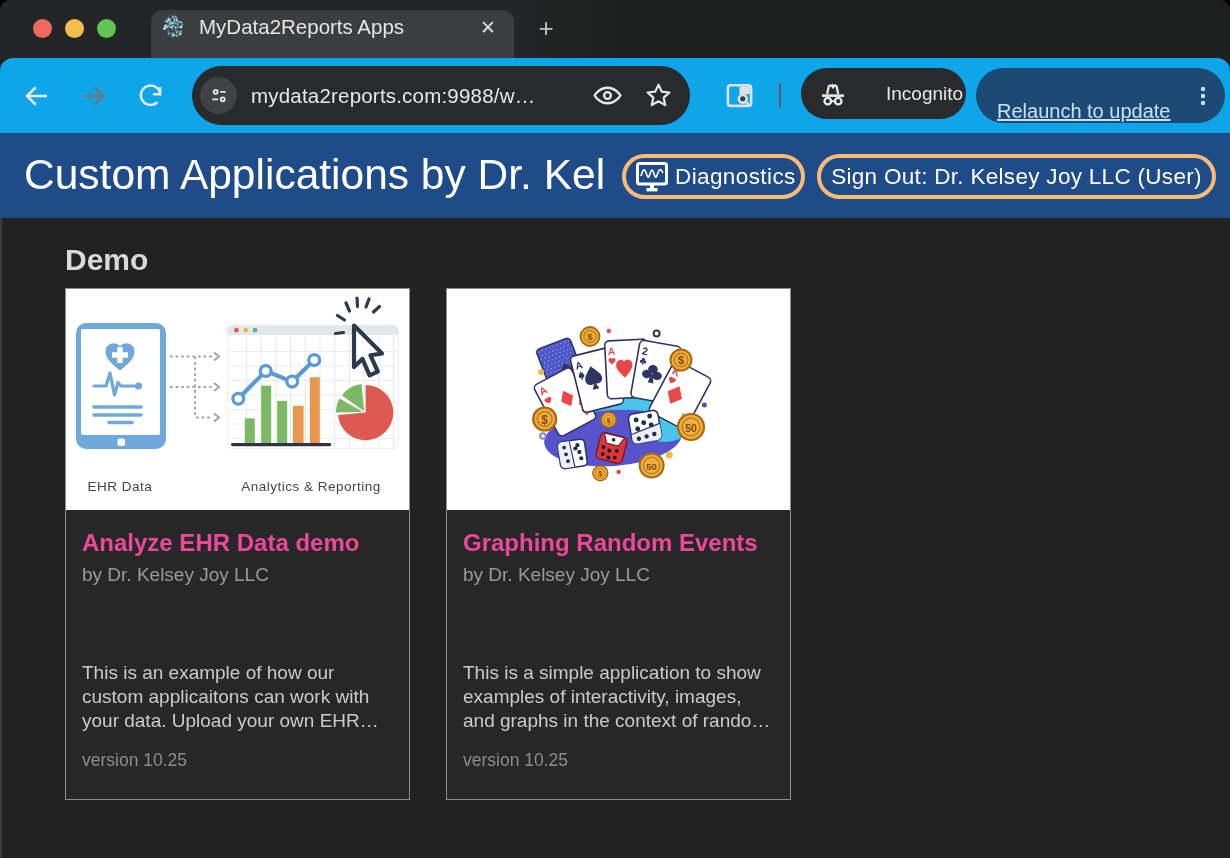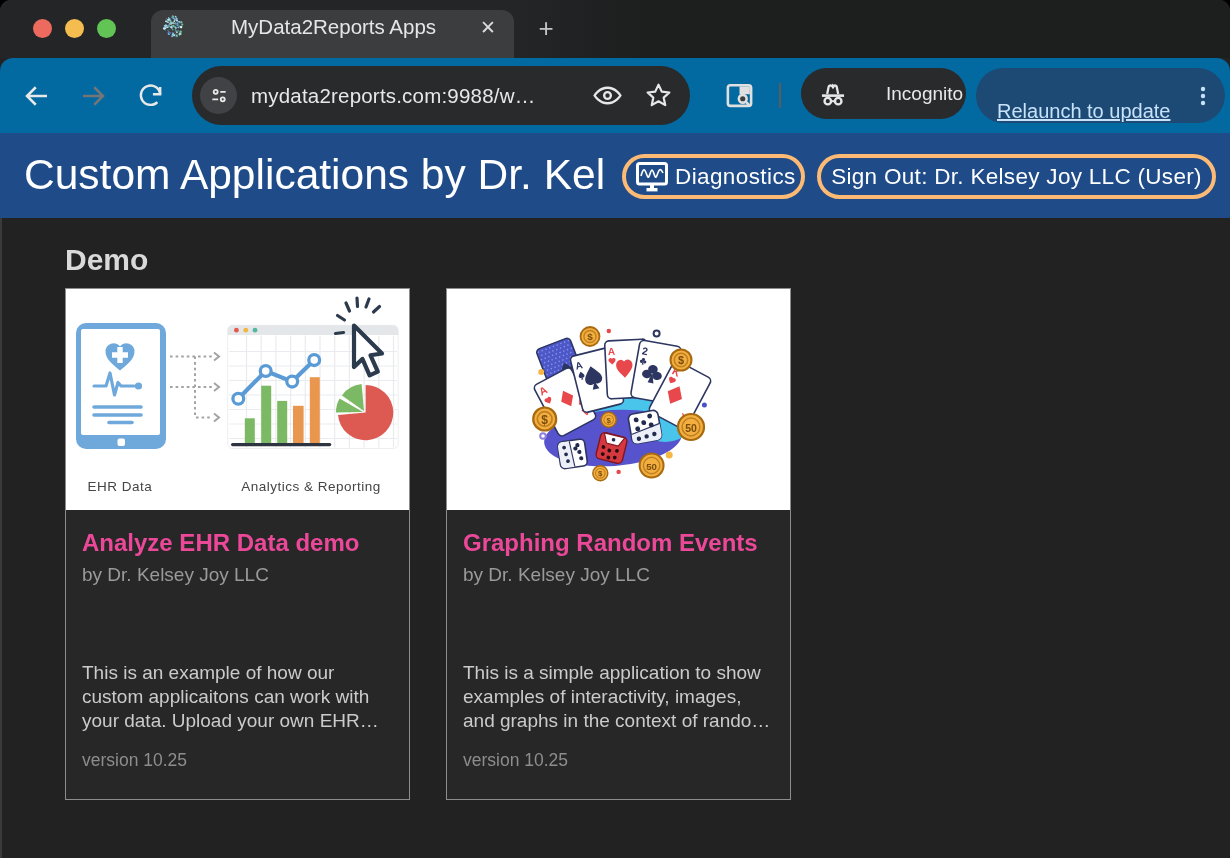--- a/index.html
+++ b/index.html
@@ -7,28 +7,28 @@
     font-family:"Liberation Sans", sans-serif; }
   .window { width:1230px; height:858px; border-radius:11px 11px 0 0; overflow:hidden; background:#222; }
 
   
   .tabstrip { height:58px; background:linear-gradient(90deg,#242526 0%,#242526 42%,#1d1e1e 52%,#1d1e1e 100%); position:relative; }
   .lights { position:absolute; left:32.5px; top:18.5px; display:flex; gap:12.5px; }
   .lights i { width:19.5px; height:19.5px; border-radius:50%; display:block; }
   .l-red{background:#ed6a5e;} .l-yel{background:#f5bd4f;} .l-grn{background:#61c454;}
   .tab { position:absolute; left:151px; top:10px; width:363px; height:48px; background:#3c3d3f;
     border-radius:12px 12px 0 0; }
-  .trow { display:flex; align-items:center; width:100%; height:34px;gap:32px; }
+  .trow { display:flex; align-items:center; width:100%; height:34px; }
   .tab .fav { display:block; }
   .tab .ttl { color:#e6e6e6; font-size:20.5px; margin-left:12px; flex:1; white-space:nowrap; overflow:hidden; }
   .tab .cls { color:#dadada; font-size:19px; margin-right:16px; width:20px; text-align:center; }
   .newtab { position:absolute; left:533px; top:16px; width:26px; height:26px; color:#c3c3c3; font-size:26px; line-height:24px; text-align:center; font-weight:300;}
 
   
-  .toolbar { height:75px; background:#0369a1; position:relative; display:flex; align-items:center; border-radius:13px 13px 0 0; }
+  .toolbar { height:75px; background:#0ea5e9; position:relative; display:flex; align-items:center; border-radius:13px 13px 0 0; }
   .navic { position:absolute; top:0; height:75px; display:flex; align-items:center; }
   .omni { position:absolute; left:192px; top:8px; width:498px; height:59px; background:#282a2c;
     border-radius:30px; display:flex; align-items:center; }
   .tunec { width:37px; height:37px; border-radius:50%; background:#404245; margin-left:8px;
     display:flex; align-items:center; justify-content:center; }
   .url { color:#e8e8e8; font-size:20.5px; margin-left:14px; letter-spacing:0.2px; }
   .chip { position:absolute; top:10px; height:51px; background:#282a2c; border-radius:26px;
     display:flex; align-items:center; color:#e8e8e8; font-size:19px;gap:28px; }
   .sep { position:absolute; left:779px; top:25px; width:2px; height:25px; background:#5c5c5c; border-radius:1px;}
   .relaunch { position:absolute; left:976px; top:10px; width:249px; height:55px; background:#1d4a74; overflow:hidden;

